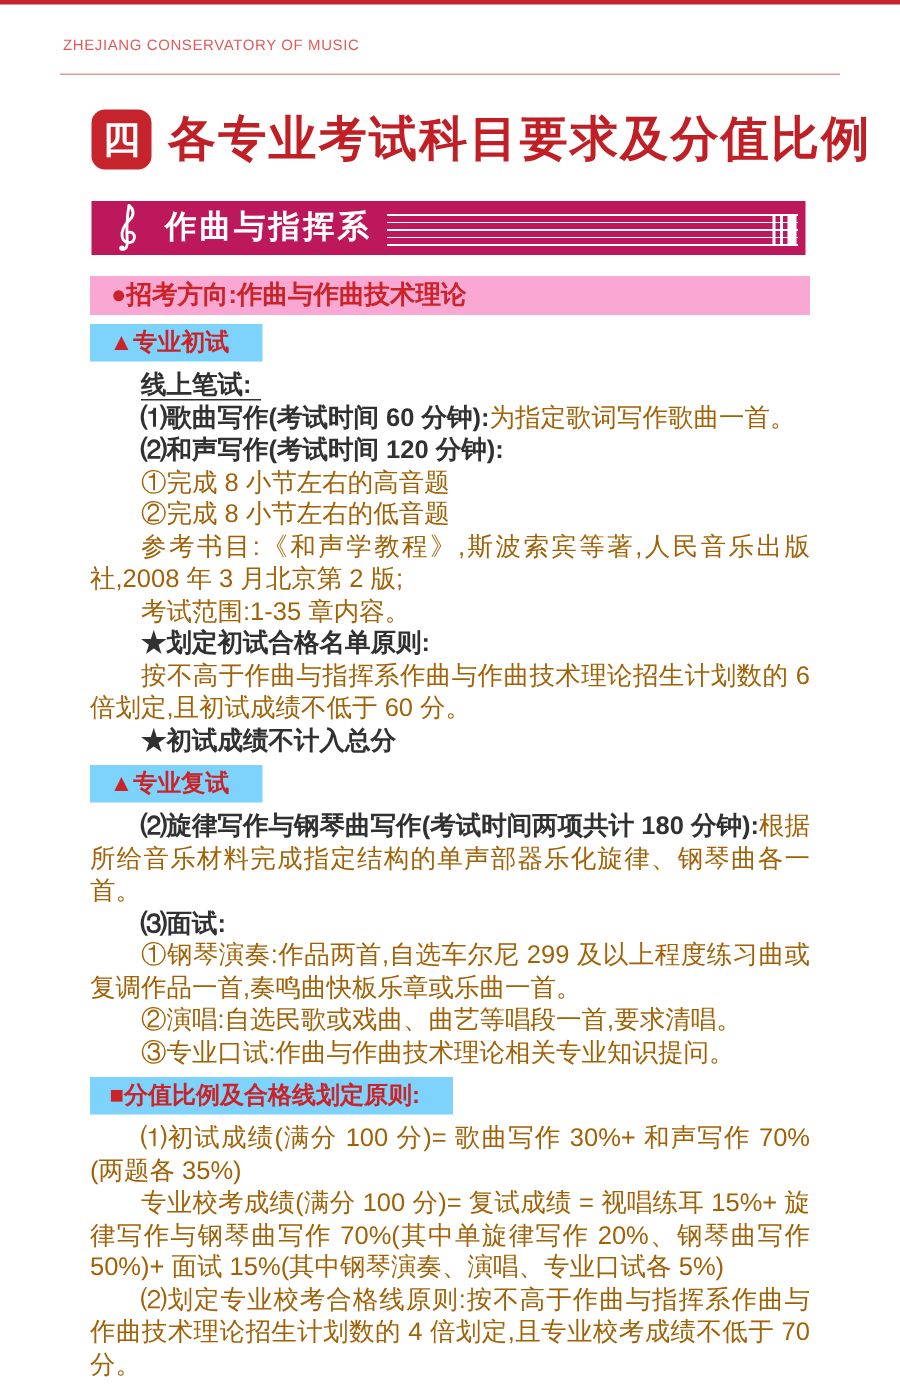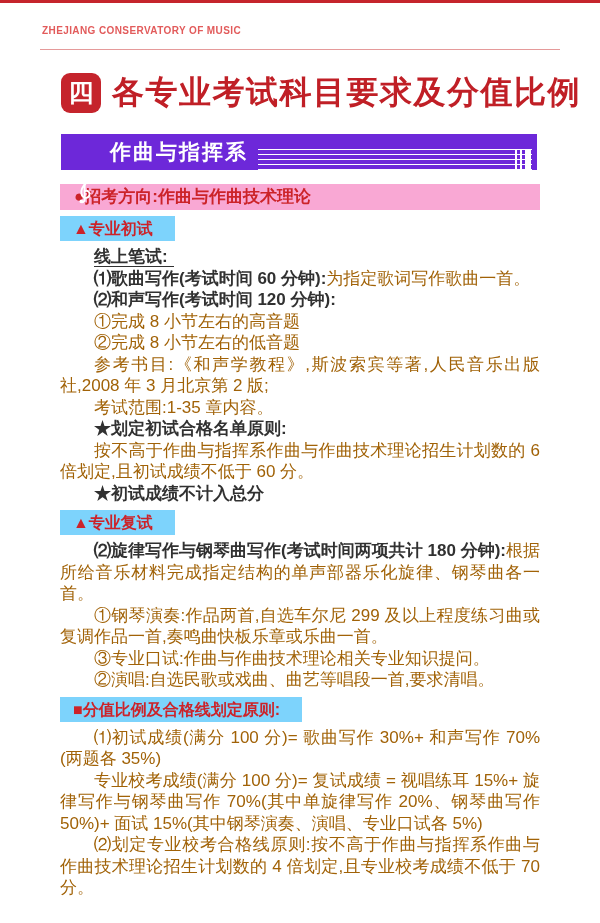--- a/index.html
+++ b/index.html
@@ -14,21 +14,21 @@
   }
   .topline {
     position: absolute;
     top: 0; left: 0;
     width: 100%; height: 3px;
     background: #c5242c;
   }
   .eyebrow {
     margin: 25px 40px 0 42px;
     font-size: 10px;
-    font-weight: 700;
+    font-weight: 400;
     letter-spacing: 0.4px;
     color: #e25b5b;
   }
   .rule {
     margin: 13px 40px 0 40px;
     height: 1px;
     background: #e59a9a;
   }
   .title-row {
     display: flex;
@@ -53,24 +53,24 @@
     font-weight: 700;
     font-size: 32px;
     letter-spacing: 1.5px;
     color: #c01f26;
     white-space: nowrap;
   }
   
   .banner {
     position: relative;
     display: flex;
-    align-items: flex-end;
+    align-items: flex-start;
     margin: 19px 63px 0 61px;
     height: 36px;
-    background: #6d28d9;
+    background: #be185d;
   }
   .staff-bg {
     background-image: linear-gradient(to bottom,
       transparent 0, transparent 9px,
       #ffffff 9px, #ffffff 10px,
       transparent 10px, transparent 14px,
       #ffffff 14px, #ffffff 15px,
       transparent 15px, transparent 19px,
       #ffffff 19px, #ffffff 20px,
       transparent 20px, transparent 24px,
@@ -192,23 +192,24 @@
     <p class="para"><span class="b"></span><span class="t">考试范围:1-35 章内容。</span></p>
     <p class="para"><span class="b">★划定初试合格名单原则:</span><span class="t"></span></p>
     <p class="para"><span class="b"></span><span class="t">按不高于作曲与指挥系作曲与作曲技术理论招生计划数的 6 倍划定,且初试成绩不低于 60 分。</span></p>
     <p class="para"><span class="b">★初试成绩不计入总分</span><span class="t"></span></p>
   </div>
 
   
   <div class="sec-head">▲专业复试</div>
   <div class="body-col">
     <p class="para"><span class="b">⑵旋律写作与钢琴曲写作(考试时间两项共计 180 分钟):</span><span class="t">根据所给音乐材料完成指定结构的单声部器乐化旋律、钢琴曲各一首。</span></p>
+    <p class="para"><span class="b">⑶面试:</span><span class="t"></span></p>
     <p class="para"><span class="b"></span><span class="t">①钢琴演奏:作品两首,自选车尔尼 299 及以上程度练习曲或复调作品一首,奏鸣曲快板乐章或乐曲一首。</span></p>
+    <p class="para"><span class="b"></span><span class="t">②演唱:自选民歌或戏曲、曲艺等唱段一首,要求清唱。</span></p>
     <p class="para"><span class="b"></span><span class="t">③专业口试:作曲与作曲技术理论相关专业知识提问。</span></p>
-    <p class="para"><span class="b"></span><span class="t">②演唱:自选民歌或戏曲、曲艺等唱段一首,要求清唱。</span></p>
   </div>
 
   
   <div class="sec-head">■分值比例及合格线划定原则:</div>
   <div class="body-col">
     <p class="para"><span class="b"></span><span class="t">⑴初试成绩(满分 100 分)= 歌曲写作 30%+ 和声写作 70%(两题各 35%)</span></p>
     <p class="para"><span class="b"></span><span class="t">专业校考成绩(满分 100 分)= 复试成绩 = 视唱练耳 15%+ 旋律写作与钢琴曲写作 70%(其中单旋律写作 20%、钢琴曲写作 50%)+ 面试 15%(其中钢琴演奏、演唱、专业口试各 5%)</span></p>
     <p class="para"><span class="b"></span><span class="t">⑵划定专业校考合格线原则:按不高于作曲与指挥系作曲与作曲技术理论招生计划数的 4 倍划定,且专业校考成绩不低于 70 分。</span></p>
   </div>
 

